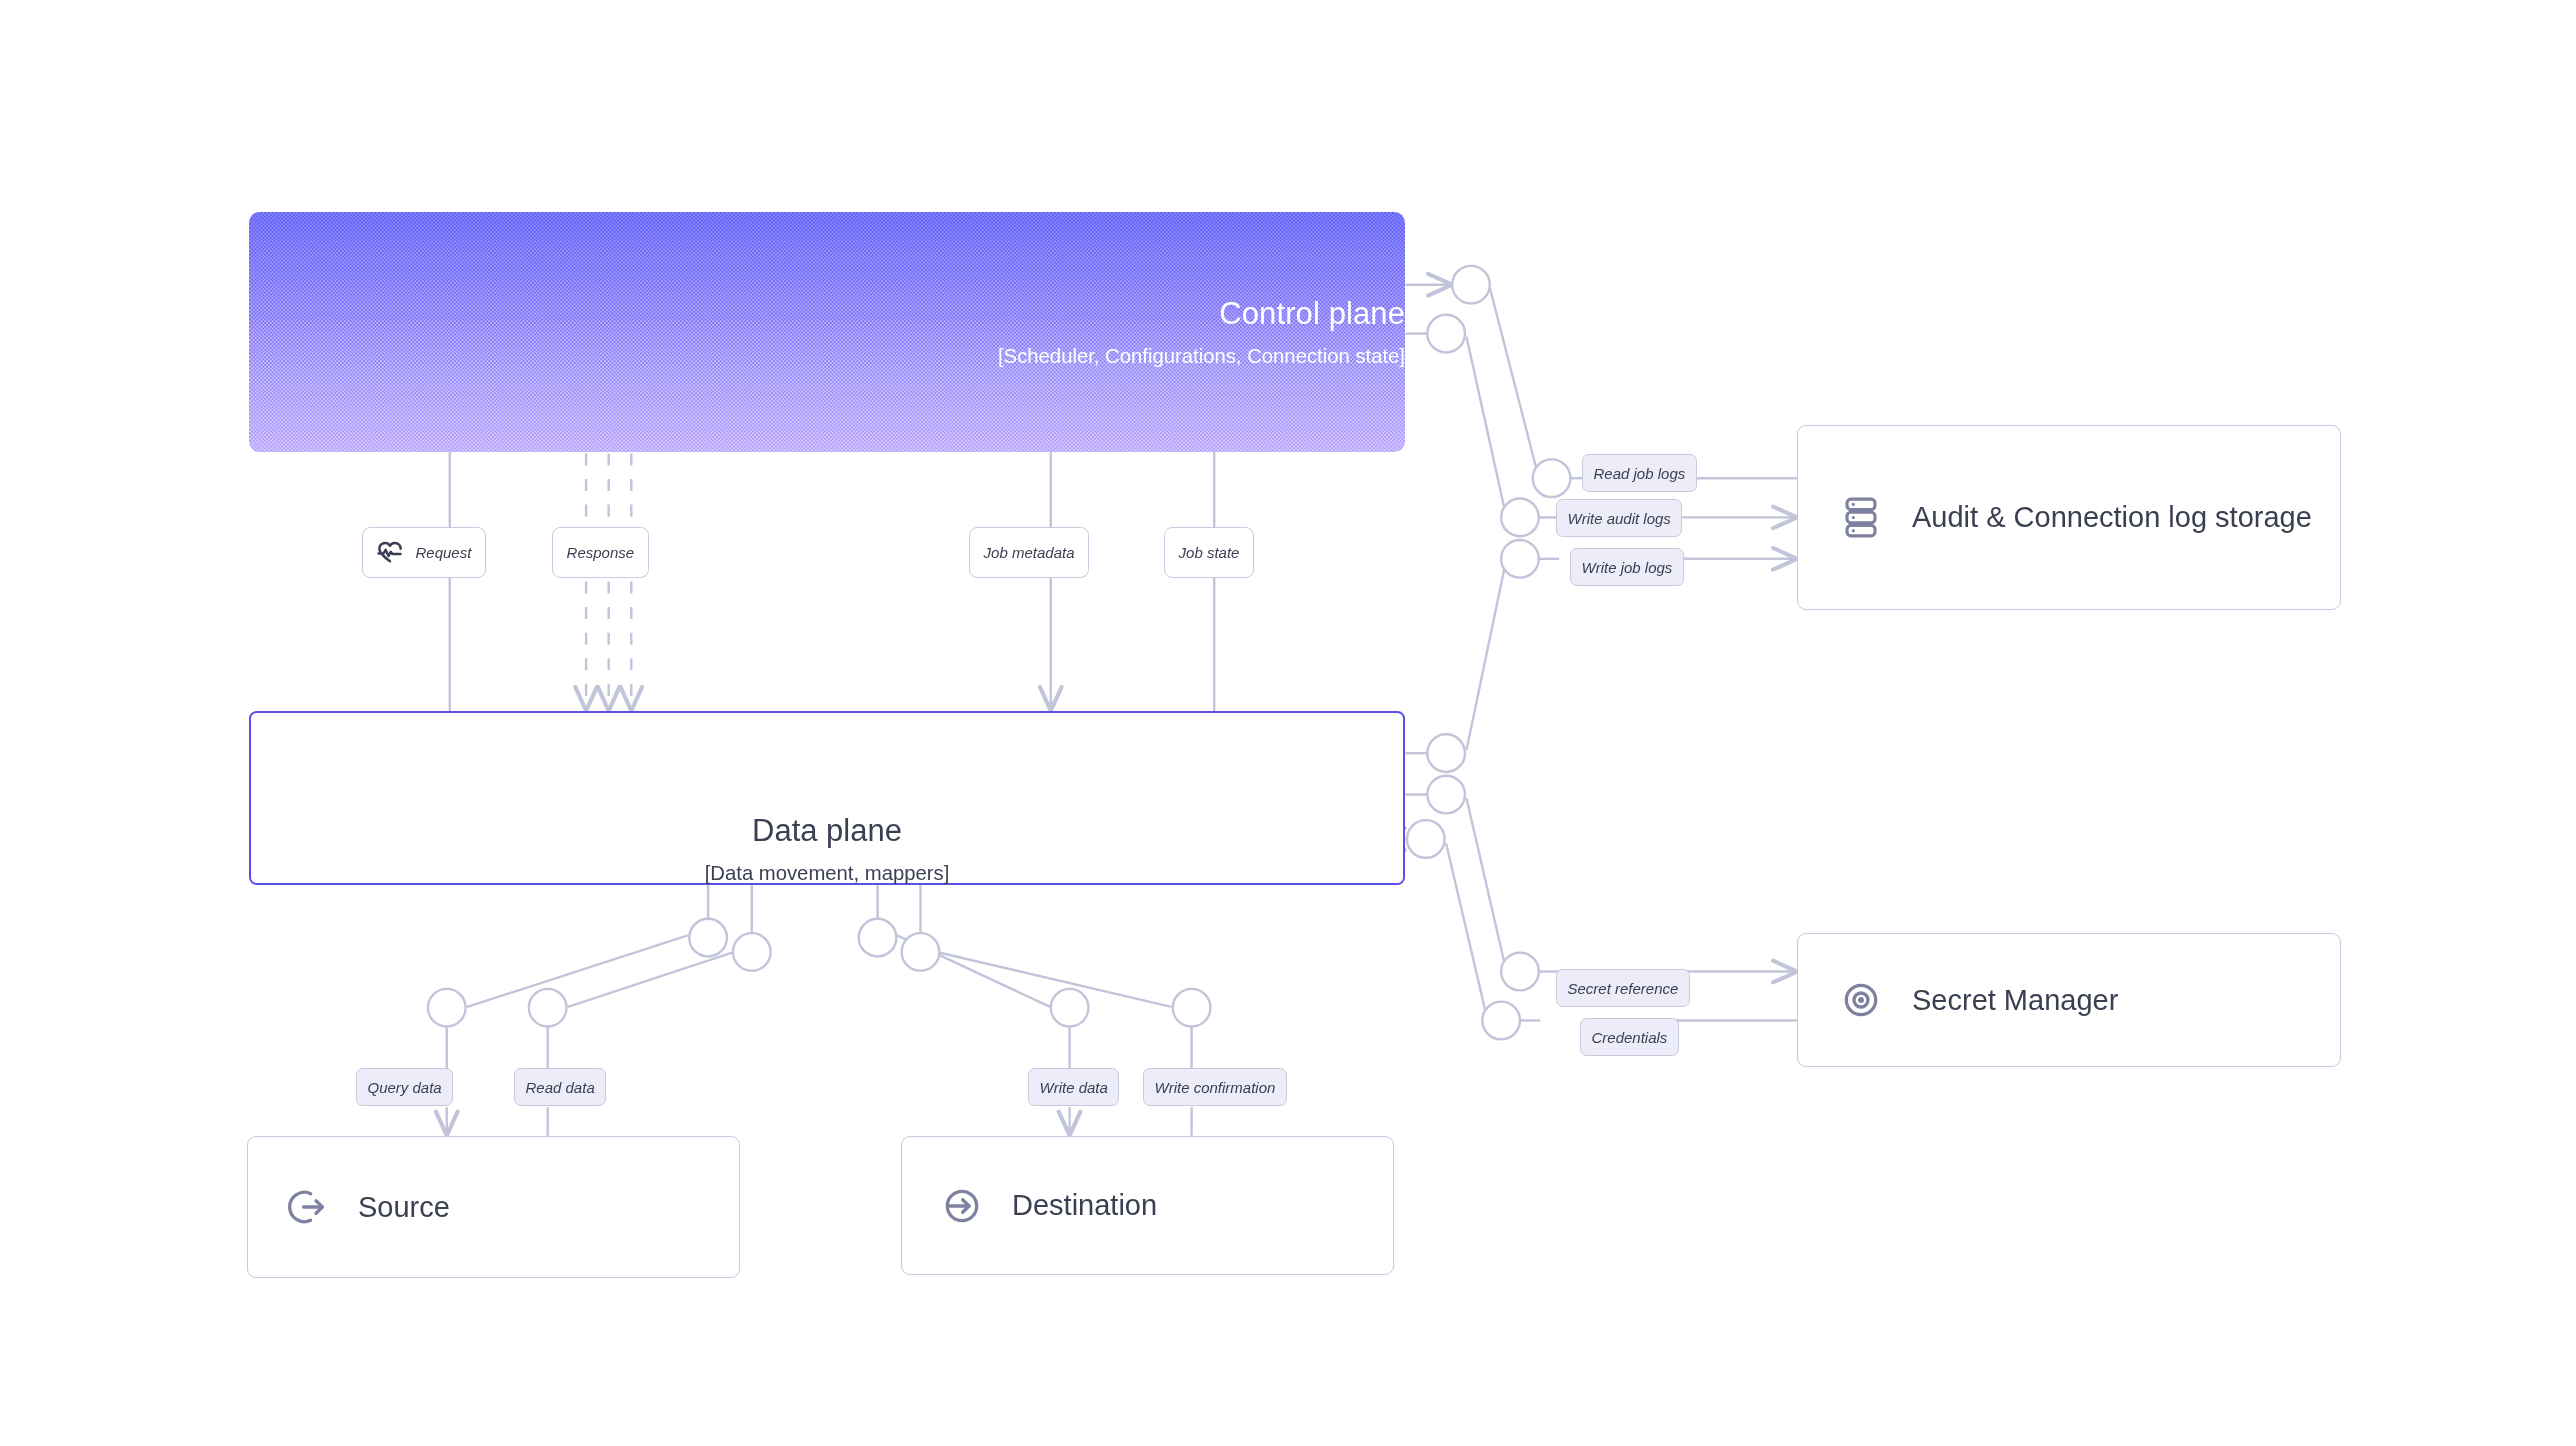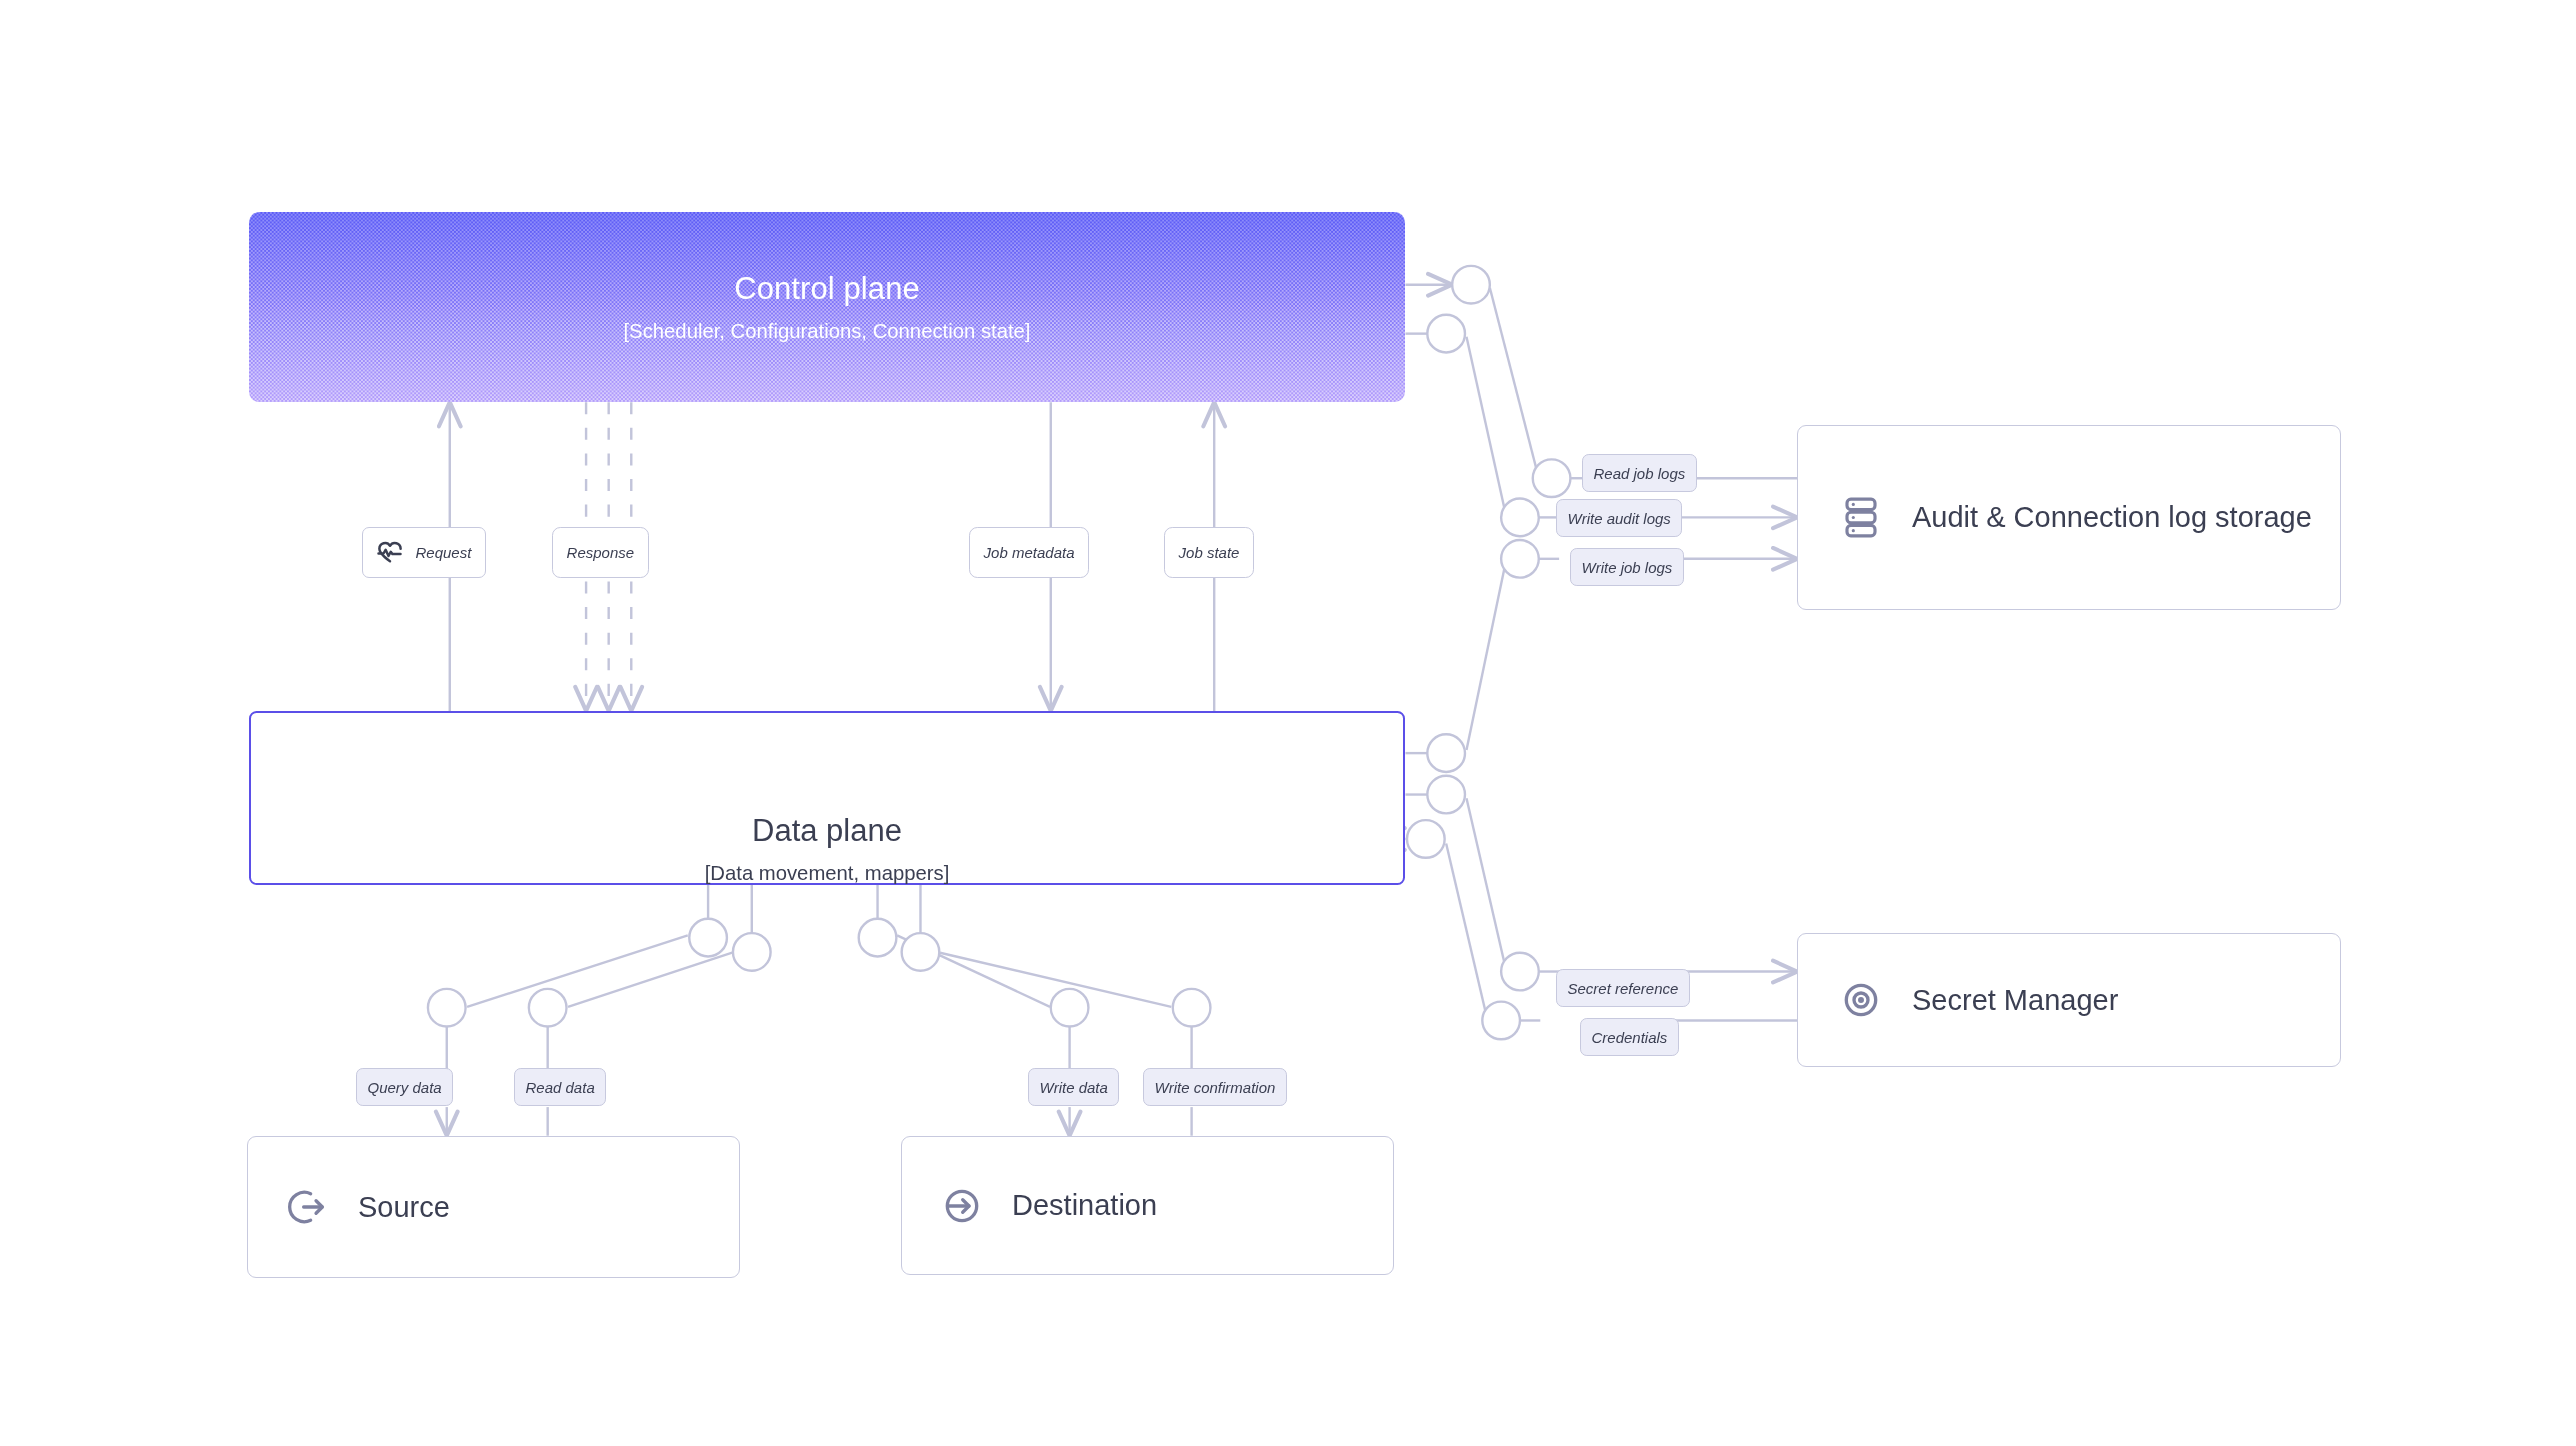--- a/index.html
+++ b/index.html
@@ -13,25 +13,25 @@
   }
   #stage{position:absolute;left:0;top:0;width:2576px;height:1446px;}
 
   
   svg#wires{position:absolute;left:0;top:0;width:2576px;height:1446px;pointer-events:none;}
 
   
   .node{position:absolute;box-sizing:border-box;}
 
   .control-plane{
-    left:249px;top:212px;width:1156px;height:190px;
+    left:249px;top:212px;width:1156px;height:240px;
     border-radius:10.5px;
     background:
       linear-gradient(180deg,#5B5BF6 0%,#7A72F8 45%,#9D8CFB 78%,#B39DFC 100%);
-    display:flex;flex-direction:column;align-items:center;justify-content:center;
+    display:flex;flex-direction:column;align-items:flex-end;justify-content:center;
     overflow:hidden;
   }
   .control-plane .noise{
     position:absolute;left:0;top:0;right:0;bottom:0;
     opacity:.5;mix-blend-mode:overlay;
     background-image:
       repeating-conic-gradient(#ffffff 0% 25%, #0000 0% 50%);
     background-size:3.8px 3.8px;
   }
   .cp-title{position:relative;color:#fff;font-size:31px;letter-spacing:0.1px;line-height:1;}
@@ -64,21 +64,21 @@
   
   .chip{
     position:absolute;box-sizing:border-box;
     display:flex;align-items:center;justify-content:center;
     border:1.5px solid #c7c9de;border-radius:6.8px;
     font-size:15px;color:#3b3f52;line-height:1;white-space:nowrap;
     padding:0 10.5px;height:38px;font-style:italic;
   }
   .chip.light{background:#ecedf8;}
   .chip.white{background:#ffffff;border-radius:8.3px;height:47px;padding:0 13.6px;}
-  .chip.white.with-icon{padding-left:12px;border-radius:7px;}
+  .chip.white.with-icon{padding-left:12px;}
   .chip .chip-ic{display:inline-flex;margin-right:10.5px;}
 </style>
 </head>
 <body>
 
 <div id="stage">
 
   <svg id="wires" viewBox="0 0 3420 1920">
     <defs>
       <marker id="ah" markerWidth="14" markerHeight="14" refX="11" refY="5.5" orient="auto">

